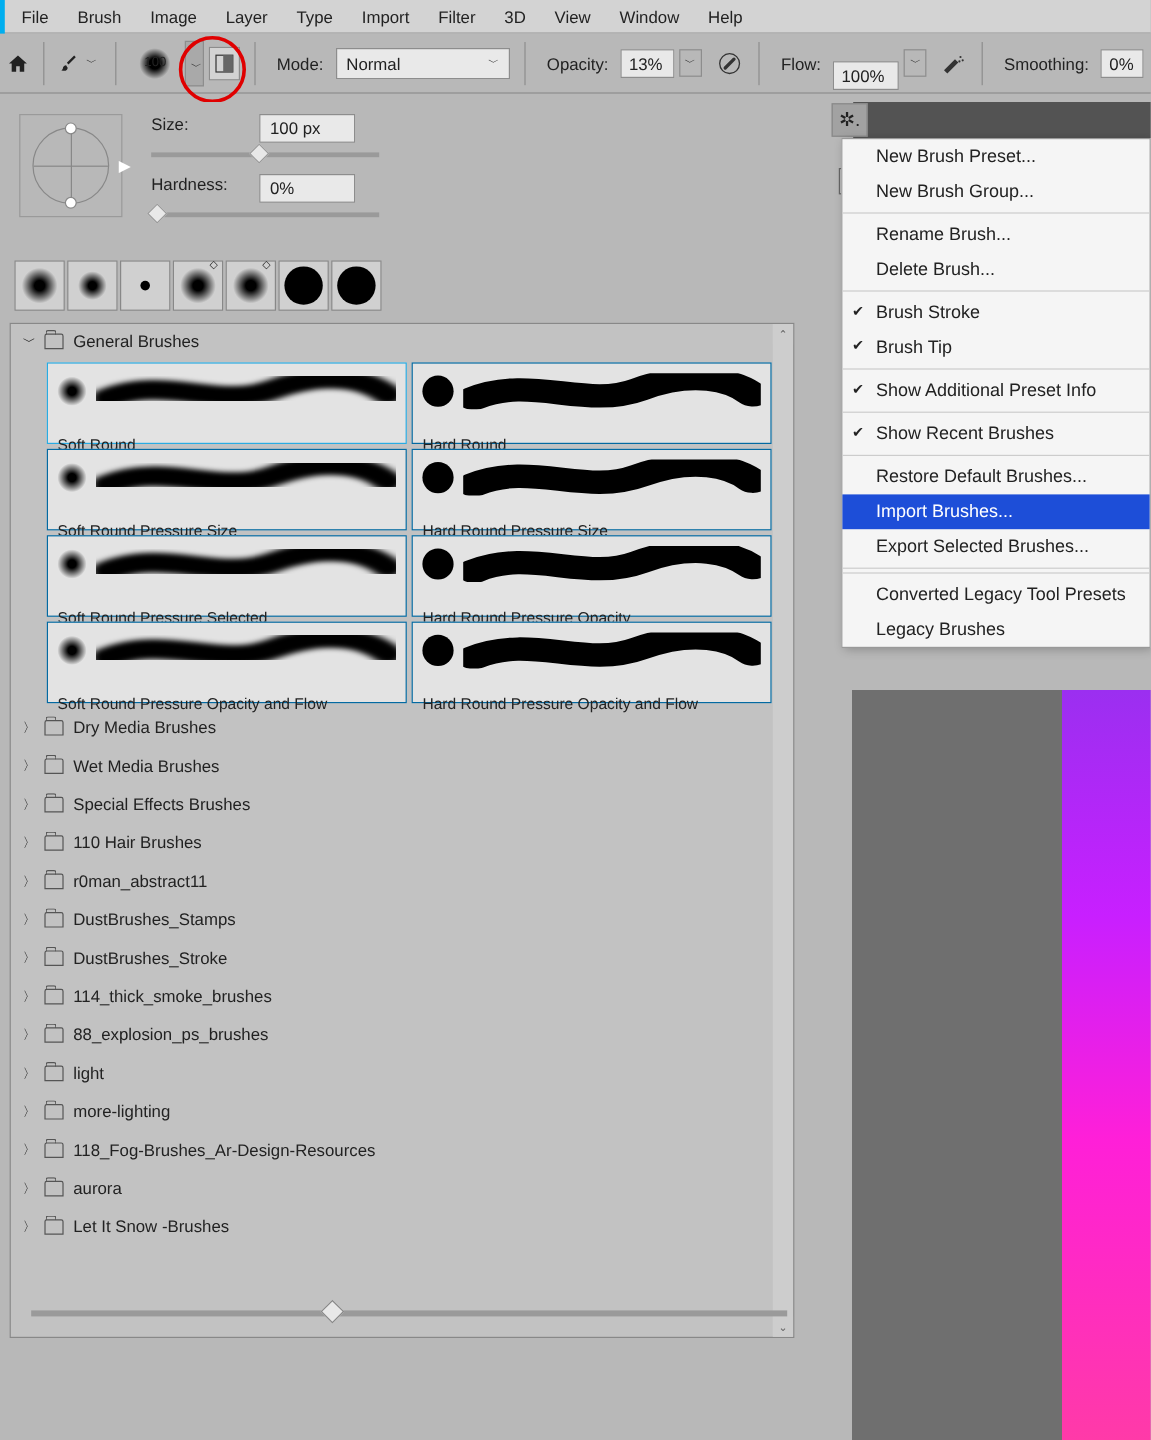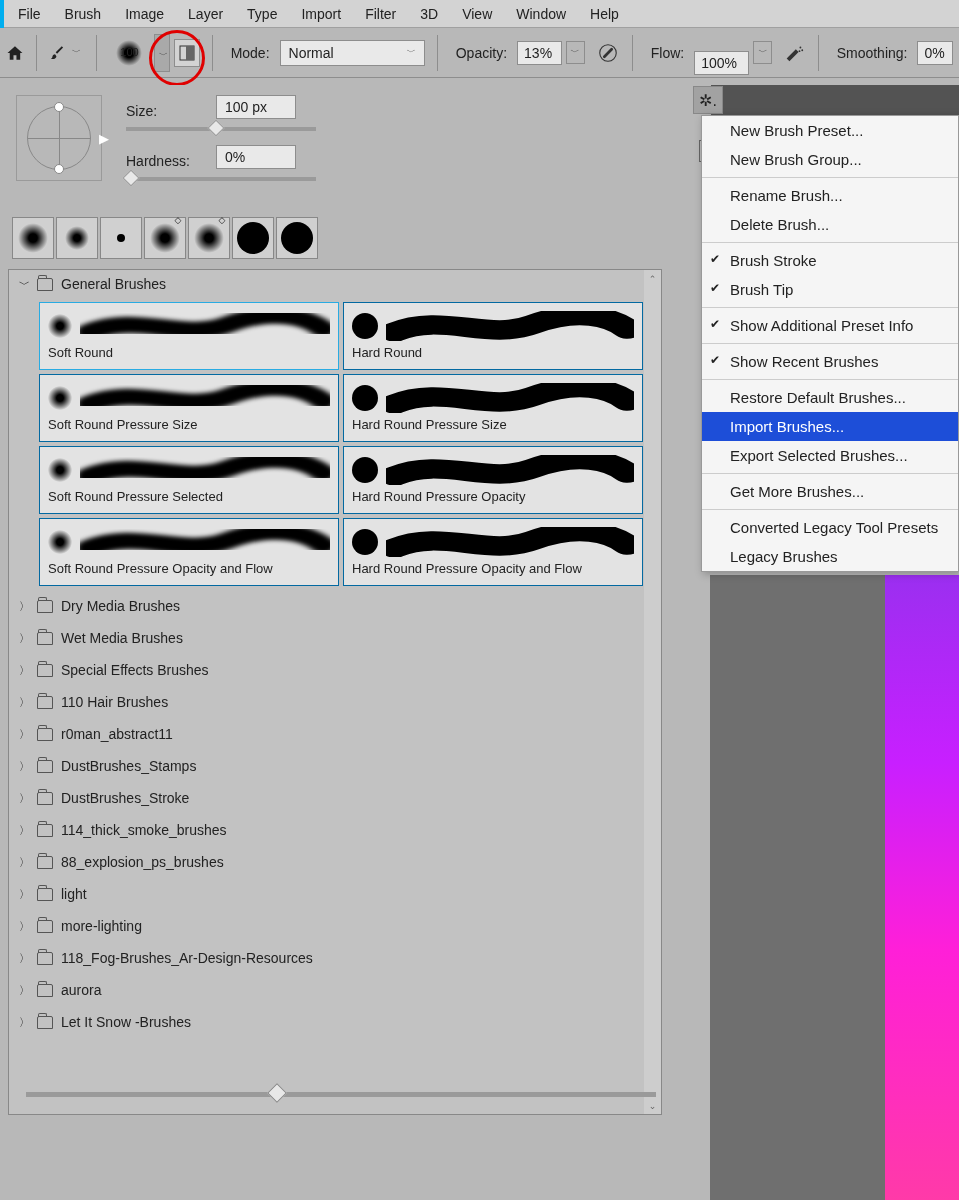--- a/index.html
+++ b/index.html
@@ -27,21 +27,21 @@
 .brush-panel{position:absolute;left:8px;top:85px;width:654px;background:#b8b8b8;}
 .panel-top{display:flex;padding:10px 0 18px 8px;}
 .angle-widget{width:86px;height:86px;border:1px solid #9a9a9a;;display:flex;align-items:center;justify-content:center;position:relative;background:#b8b8b8;}
 .angle-circle{width:64px;height:64px;border:1px solid #888;border-radius:50%;position:relative;}
 .angle-circle::before,.angle-circle::after{content:"";position:absolute;background:#888;}
 .angle-circle::before{left:50%;top:0;width:1px;height:100%;}
 .angle-circle::after{top:50%;left:0;height:1px;width:100%;}
 .angle-dot{width:10px;height:10px;border-radius:50%;background:#fff;border:1px solid #888;position:absolute;}
 .arrow-r{position:absolute;right:-8px;top:50%;transform:translateY(-50%);color:#fff;font-size:13px;}
 .size-controls{margin-left:24px;flex:1;}
-.sc-row{display:flex;align-items:flex-end;margin-bottom:8px;}
+.sc-row{display:flex;align-items:flex-start;margin-bottom:8px;}
 .sc-row .lbl{width:90px;font-size:14px;}
 .sc-row .val{width:80px;border:1px solid #8d8d8d;background:#e9e9e9;height:24px;display:flex;align-items:center;padding:0 8px;font-size:14px;}
 .slider-track{height:4px;background:#9a9a9a;position:relative;margin:4px 0 14px 0;width:190px;}
 .slider-thumb{width:12px;height:12px;background:#e8e8e8;border:1px solid #999;transform:rotate(45deg);position:absolute;top:-5px;}
 
 .recent-row{display:flex;gap:2px;margin:4px 0 10px 4px;}
 .recent-swatch{width:42px;height:42px;border:1px solid #888;background:#d0d0d0;display:flex;align-items:center;justify-content:center;}
 .rs-soft{width:30px;height:30px;border-radius:50%;background:radial-gradient(circle,#000 0%,#000 20%,transparent 70%);}
 .rs-small{width:8px;height:8px;border-radius:50%;background:#000;}
 .rs-hard{width:32px;height:32px;border-radius:50%;background:#000;}
@@ -56,21 +56,21 @@
 .folder-ic{width:16px;height:13px;border:1px solid #555;border-radius:2px 2px 0 0;position:relative;background:#c2c2c2;}
 .folder-ic::before{content:"";position:absolute;top:-4px;left:0;width:7px;height:3px;border:1px solid #555;border-bottom:none;border-radius:2px 2px 0 0;}
 
 .brush-grid{display:grid;grid-template-columns:1fr 1fr;gap:4px;padding:4px 18px 4px 30px;}
 .brush-cell{background:#e3e3e3;border:1px solid #0369a1;padding:4px 8px 4px 8px;height:68px;position:relative;}
 .brush-cell.selected{border:1.5px solid #29abe2;}
 .stroke-preview{height:38px;display:flex;align-items:center;gap:8px;}
 .tip-soft{width:24px;height:24px;border-radius:50%;background:radial-gradient(circle,#000 0%,#000 20%,transparent 72%);}
 .tip-hard{width:26px;height:26px;border-radius:50%;background:#000;}
 .squiggle{flex:1;height:30px;}
-.brush-name{font-size:13px;margin-top:0;}
+.brush-name{font-size:13px;margin-top:18px;}
 
 .folder-list .group-header{padding:8px 10px;}
 .folder-list{padding-bottom:10px;}
 
 .bottom-slider{position:absolute;left:18px;bottom:18px;width:630px;}
 .bottom-slider .track{height:5px;background:#9a9a9a;position:relative;}
 .bottom-slider .thumb{width:14px;height:14px;background:#e8e8e8;border:1px solid #888;transform:rotate(45deg);position:absolute;top:-6px;left:244px;}
 
 .gear-btn{position:absolute;right:0;top:86px;transform:translateX(31px);width:30px;height:28px;background:#a2a2a2;border:1px solid #888;display:flex;align-items:center;justify-content:center;}
 .gear-ic{font-size:16px;}
@@ -453,21 +453,20 @@
     <div class="cm-item chk">Brush Tip</div>
     <div class="cm-sep"></div>
     <div class="cm-item chk">Show Additional Preset Info</div>
     <div class="cm-sep"></div>
     <div class="cm-item chk">Show Recent Brushes</div>
     <div class="cm-sep"></div>
     <div class="cm-item">Restore Default Brushes...</div>
     <div class="cm-item hl">Import Brushes...</div>
     <div class="cm-item">Export Selected Brushes...</div>
     <div class="cm-sep"></div>
-    <div class="cm-item">Get More Brushes...</div>
     <div class="cm-sep"></div>
     <div class="cm-item">Converted Legacy Tool Presets</div>
     <div class="cm-item">Legacy Brushes</div>
   </div>
 
 <div class="red-circle" style="left:709px;top:422px;width:154px;height:30px;border-radius:50%;"></div>
 
 <div class="gray-fill"></div>
 <div class="canvas-strip"></div>
 

